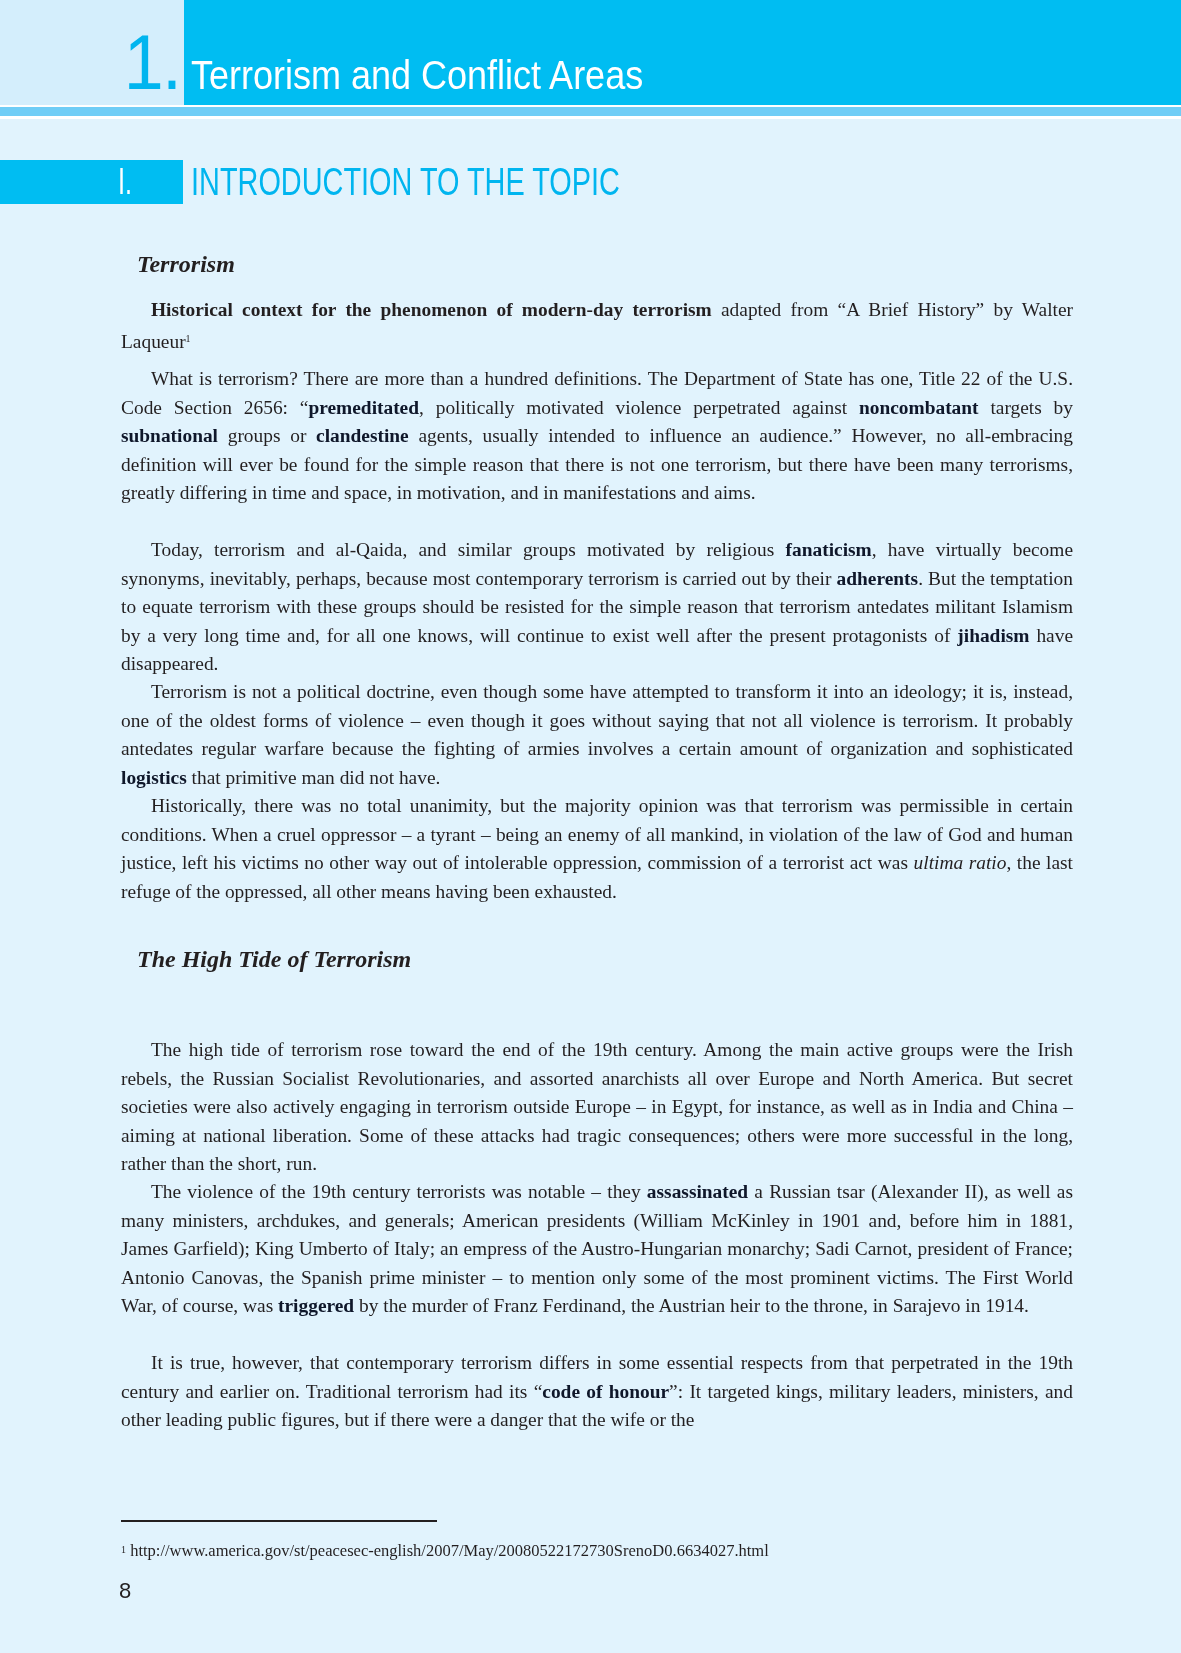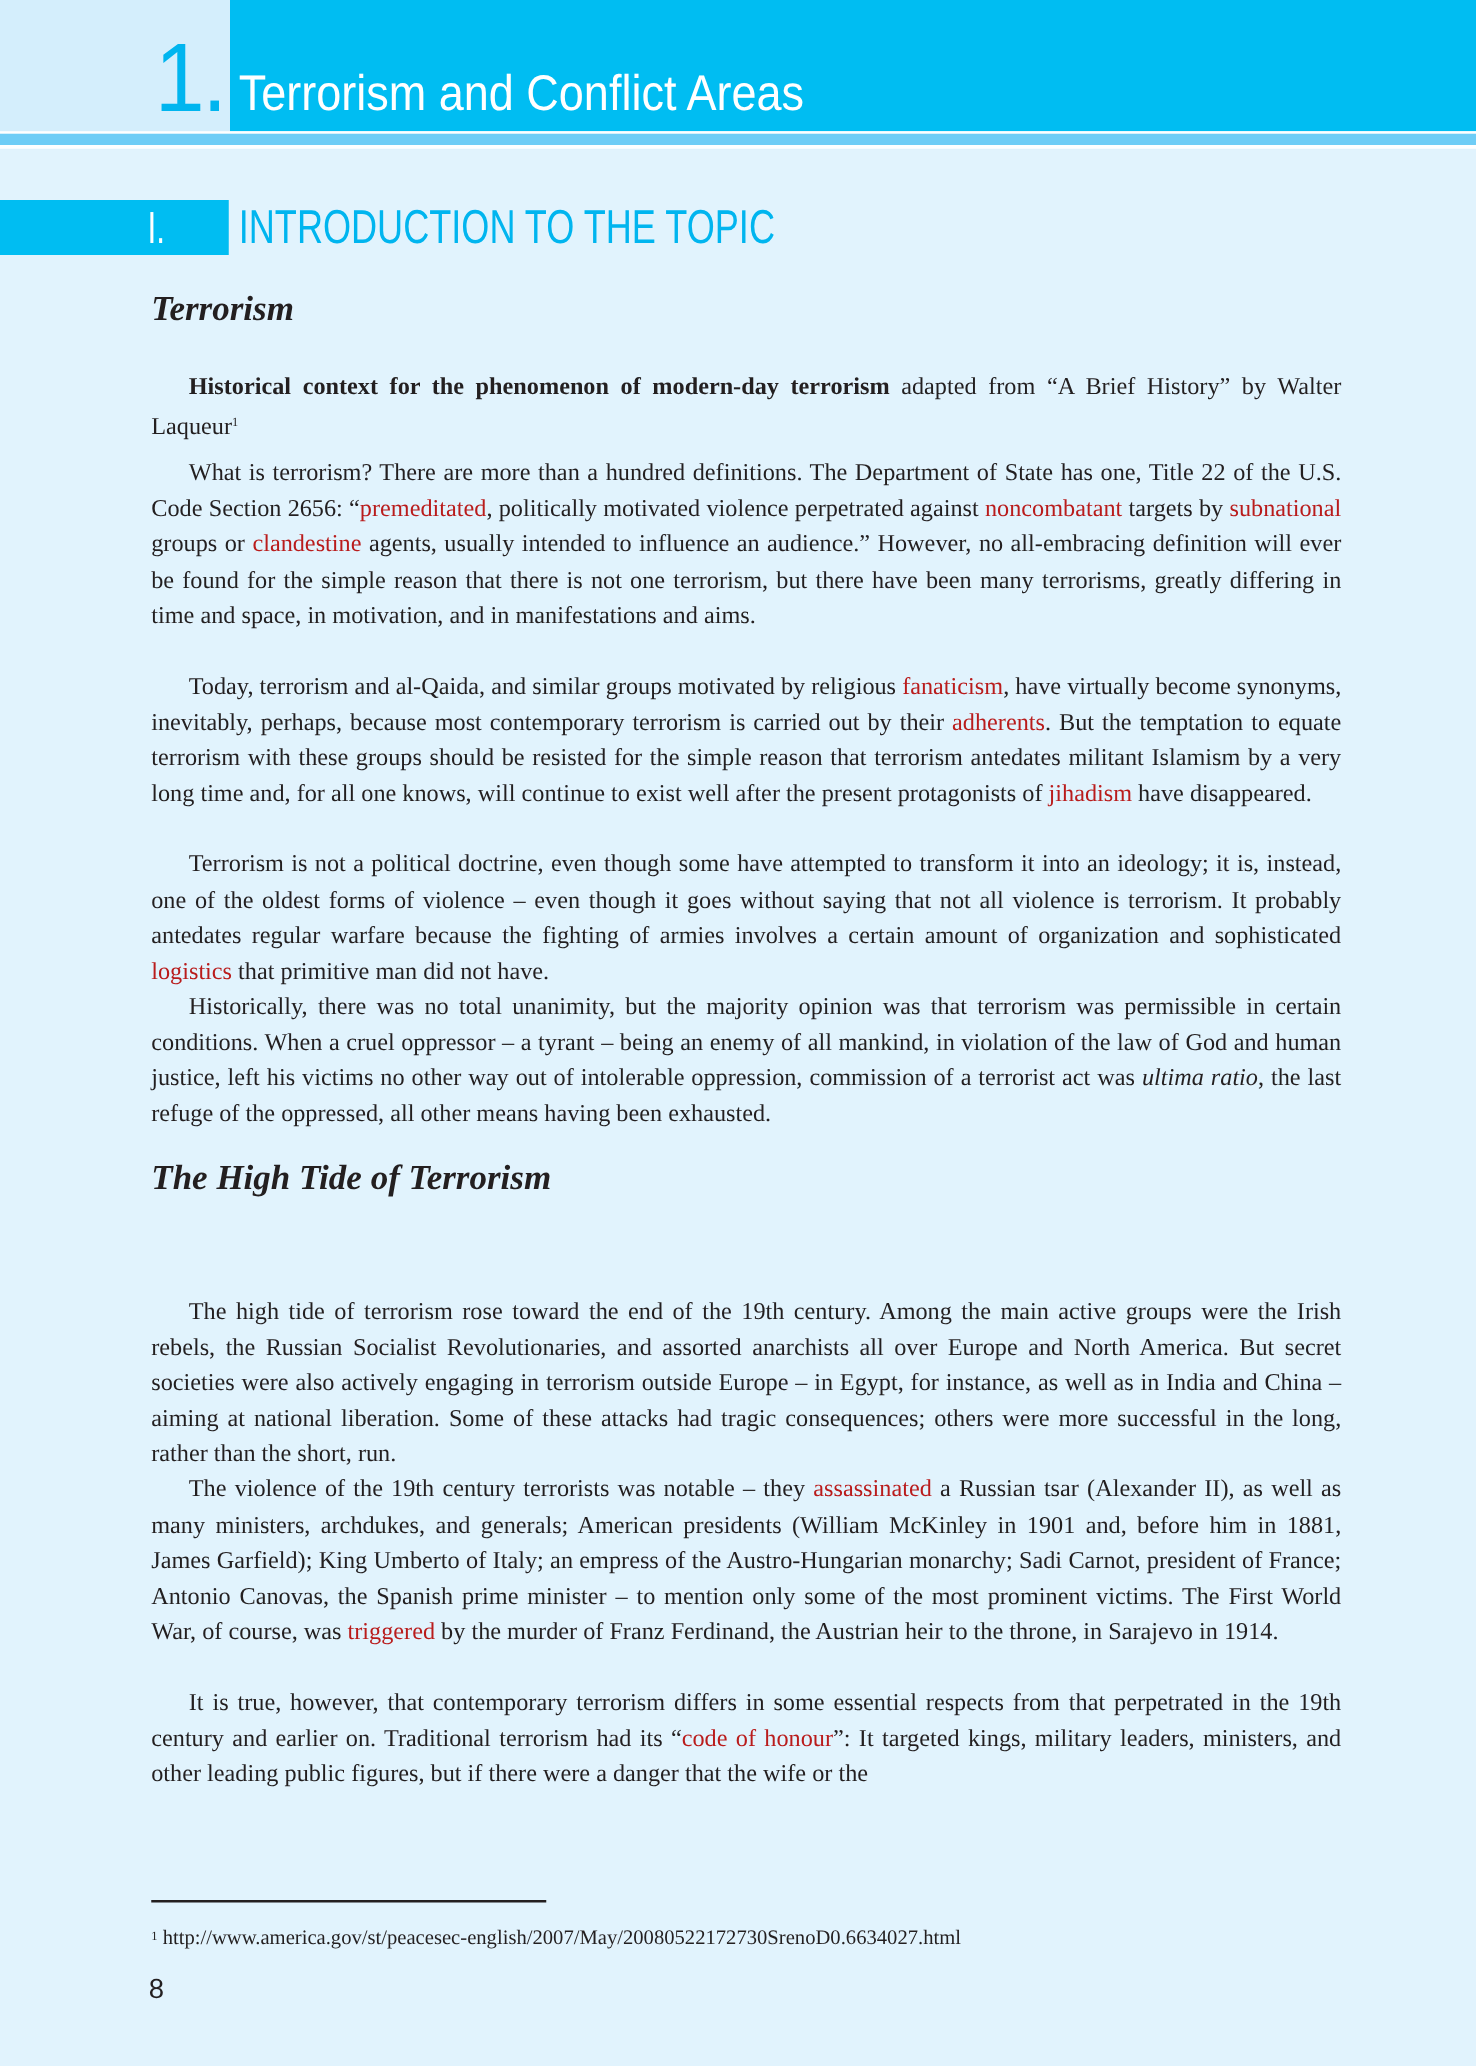--- a/index.html
+++ b/index.html
@@ -30,30 +30,30 @@
     font-family:"Liberation Sans", sans-serif; font-size:36px; line-height:40px;
     color:#ffffff; transform:scaleX(0.7); transform-origin:left;
   }
   .section-title {
     position:absolute; left:191px; top:162px;
     font-family:"Liberation Sans", sans-serif; font-size:38px; line-height:40px;
     color:#00b5ef; transform:scaleX(0.76); transform-origin:left; white-space:nowrap;
   }
   .content { position:absolute; left:121px; top:0; width:952px; }
   h2.sub {
-    position:absolute; left:0; margin:0;
+    position:absolute; left:0; margin:16px;
     font-family:"Liberation Serif", serif; font-style:italic; font-weight:bold;
-    font-size:28px; line-height:32px; color:#231f20; white-space:nowrap;
+    font-size:24px; line-height:32px; color:#231f20; white-space:nowrap;
   }
   p.par {
     position:absolute; left:0; width:952px; margin:0;
     font-size:19.4px; line-height:28.5px; text-align:justify;
     text-indent:30px;
   }
-  .kw { color:#b91c1c; font-weight:normal; }
+  .kw { color:#0f172a; font-weight:bold; }
   .footnote-rule { position:absolute; left:121px; top:1520px; width:316px; height:2px; background:#231f20; }
   .footnote {
     position:absolute; left:121px; top:1540px; font-size:16.5px; line-height:20px; white-space:nowrap;
   }
   .footnote sup { font-size:10px; vertical-align:3px; }
   .page-num {
     position:absolute; left:119px; top:1579px;
     font-family:"Liberation Sans", sans-serif; font-size:22px; line-height:24px; color:#231f20;
   }
   sup.fn { font-size:10px; vertical-align:6px; }

